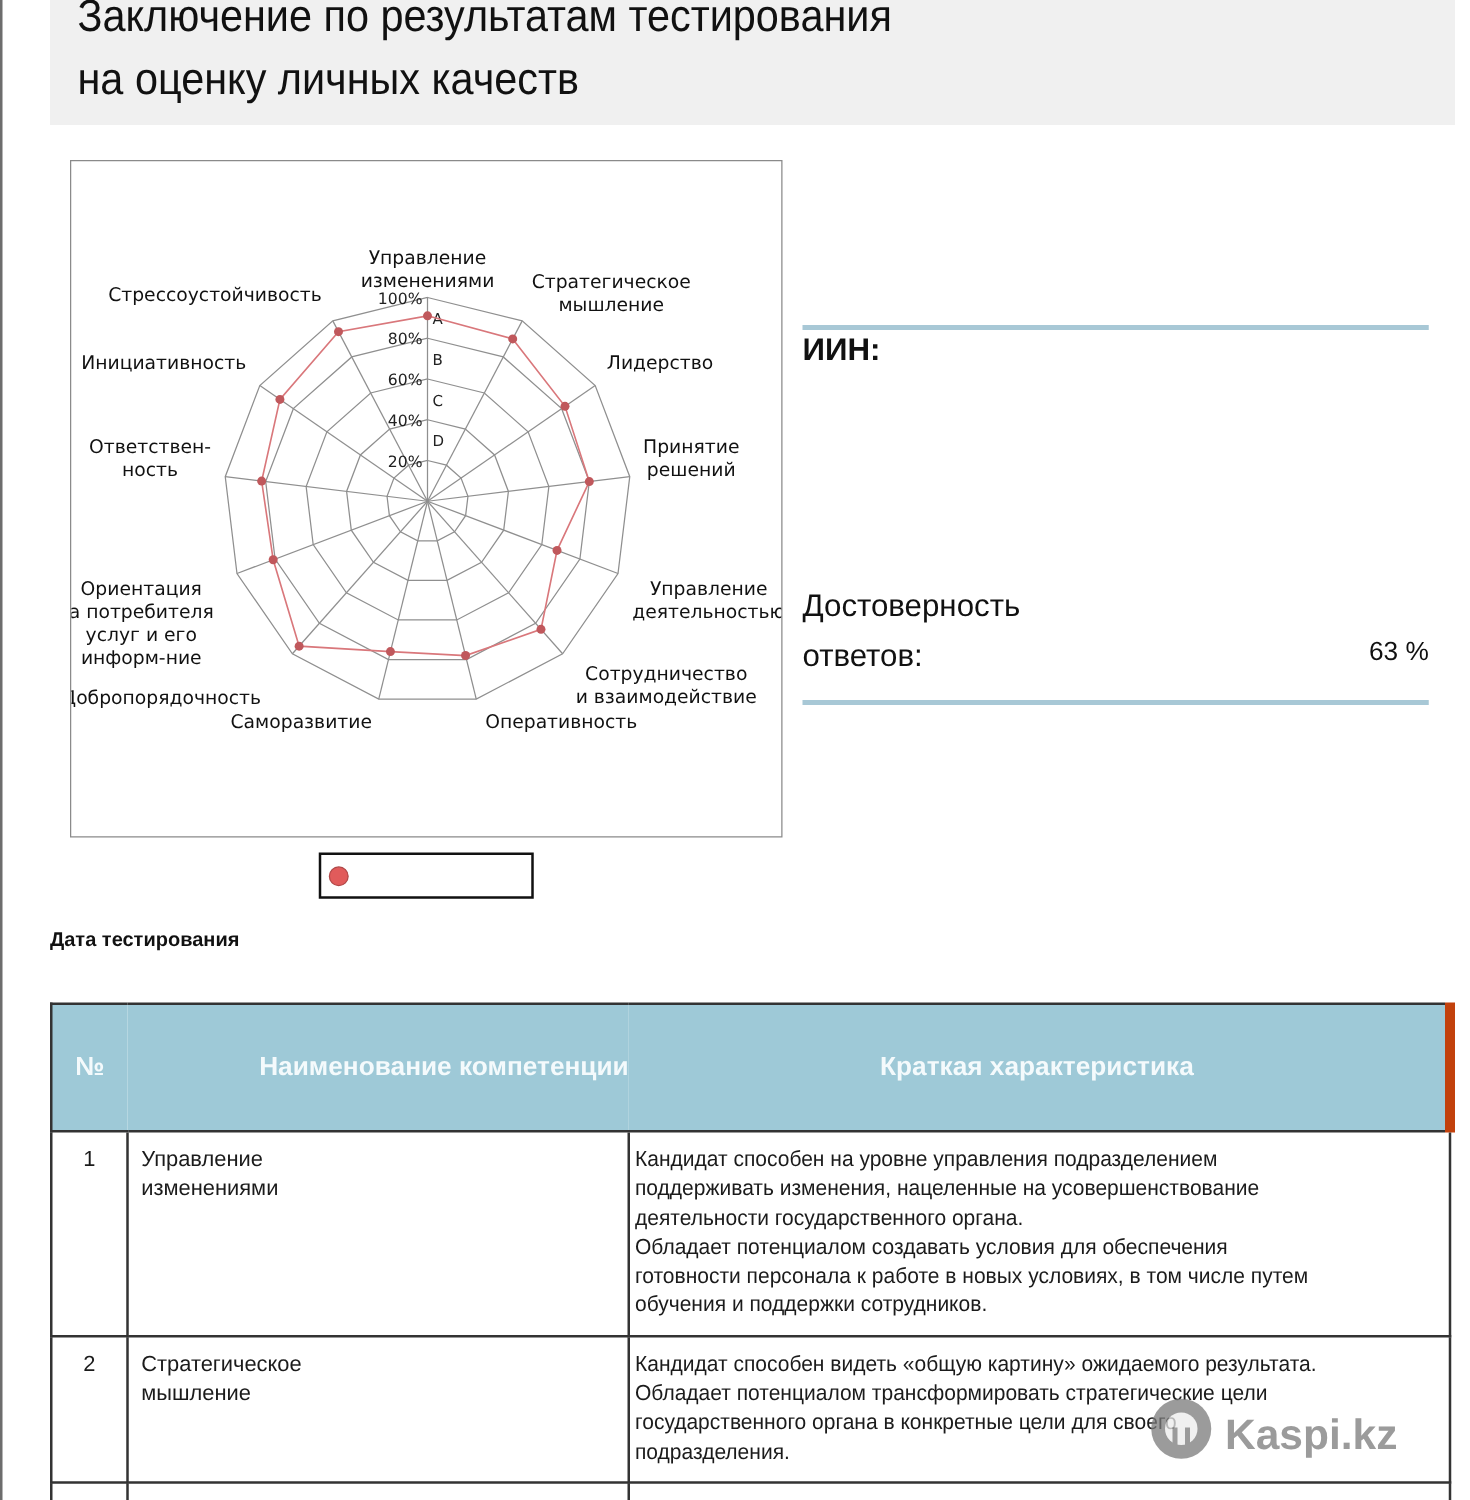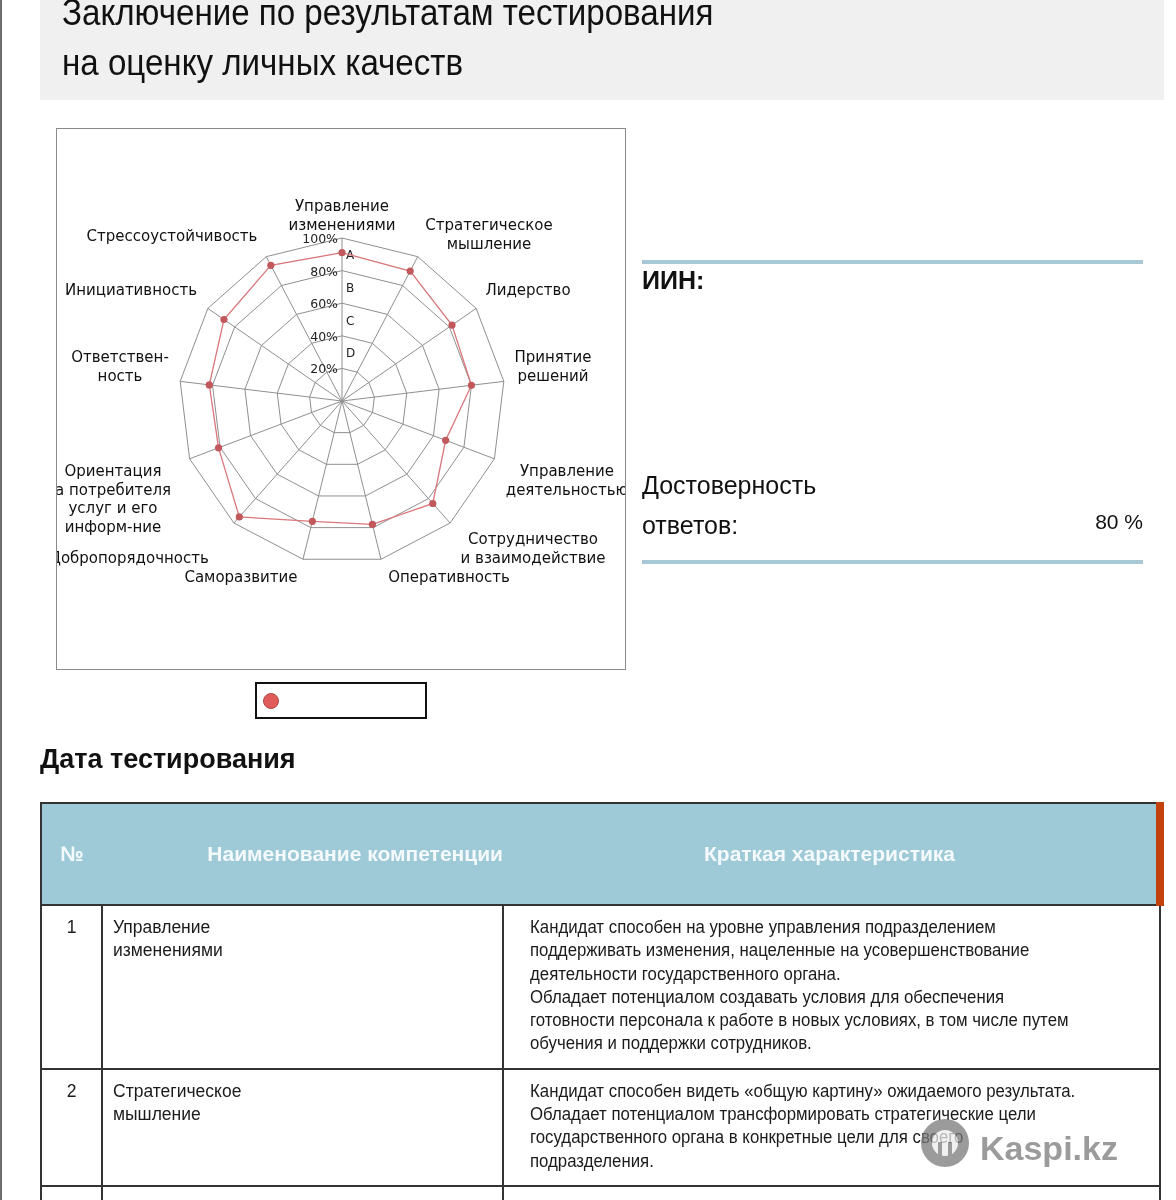--- a/index.html
+++ b/index.html
@@ -32,40 +32,40 @@
     position: absolute; left: 6px; top: 9px; width: 16px; height: 16px; border-radius: 50%;
     background: #e15b5b; border: 1px solid #b04848; box-sizing: border-box;
   }
   .legend-text { position: absolute; left: 30px; top: 8px; font-size: 14px; }
   .info-panel { position: absolute; left: 642px; top: 260px; width: 501px; height: 305px; }
   .rule { position: absolute; left: 0; width: 501px; height: 4px; background: #a8c8d6; }
   .iin-label { position: absolute; left: 0; top: 6px; font-weight: bold; font-size: 25px; }
   .iin-value { position: absolute; left: 90px; top: 22px; font-size: 25px; }
   .rel-label { position: absolute; left: 0; top: 205px; font-weight: normal; font-size: 25px; line-height: 40px; }
   .rel-value { position: absolute; right: 0; top: 250px; font-size: 21px; }
-  .date-label { position: absolute; left: 40px; top: 744px; font-weight: bold; font-size: 27px; }
+  .date-label { position: absolute; left: 40px; top: 744px; font-weight: bold; font-size: 16px; }
   .date-value { position: absolute; left: 290px; top: 744px; font-size: 21px; }
   table.comp {
     position: absolute; left: 40px; top: 802px; width: 1124px;
     border-collapse: collapse; font-size: 17.5px;
   }
   table.comp th {
     background: #9ec9d7; color: #f4fafc; font-weight: bold; font-size: 21px;
     height: 100px; border-top: 2px solid #333; border-bottom: 2px solid #333; text-align: right;
     padding: 0;
   }
   table.comp th.num { text-align: center; width: 60px; border-left: 2px solid #333; }
   table.comp th.name { width: 380px; padding-left: 21px; }
   table.comp th.desc { text-align: center; border-right: 8px solid #c2410c; }
   table.comp td {
     border: 2px solid #333; vertical-align: top; line-height: 23.3px; color: #1b1b1b;
   }
   table.comp td.num { text-align: center; padding-top: 10px; }
   table.comp td.name { padding: 10px 10px 0 10px; }
-  table.comp td.desc { padding: 10px 10px 12px 26px; }
+  table.comp td.desc { padding: 10px 10px 12px 4px; }
   table.comp tr.r1 td { height: 133px; }
   table.comp tr.r2 td { height: 86px; }
   .desc-line { display: block; transform: scaleX(0.96); transform-origin: left; white-space: nowrap; }
   .name-line { display: block; }
   .watermark {
     position: absolute; left: 920px; top: 1108px; height: 60px; display: flex; align-items: flex-end;
     opacity: 0.75; pointer-events: none;
   }
   .wm-icon { width: 50px; height: 50px; position: relative; margin-right: 10px; }
   .wm-text { font-size: 34px; font-weight: bold; color: #7a7a7a; }
@@ -147,21 +147,21 @@
 </div>
 
 <div class="info-panel">
   <div class="rule" style="top:0"></div>
   <div class="iin-label">ИИН:</div>
   <div class="iin-value"></div>
   <div class="rel-label">
     <div>Достоверность</div>
     <div>ответов:</div>
   </div>
-  <div class="rel-value">80 %</div>
+  <div class="rel-value">63 %</div>
   <div class="rule" style="top:300px"></div>
 </div>
 
 <div class="date-label">Дата тестирования</div>
 <div class="date-value"></div>
 
 <table class="comp">
   <thead>
     <tr>
       <th class="num">№</th>

